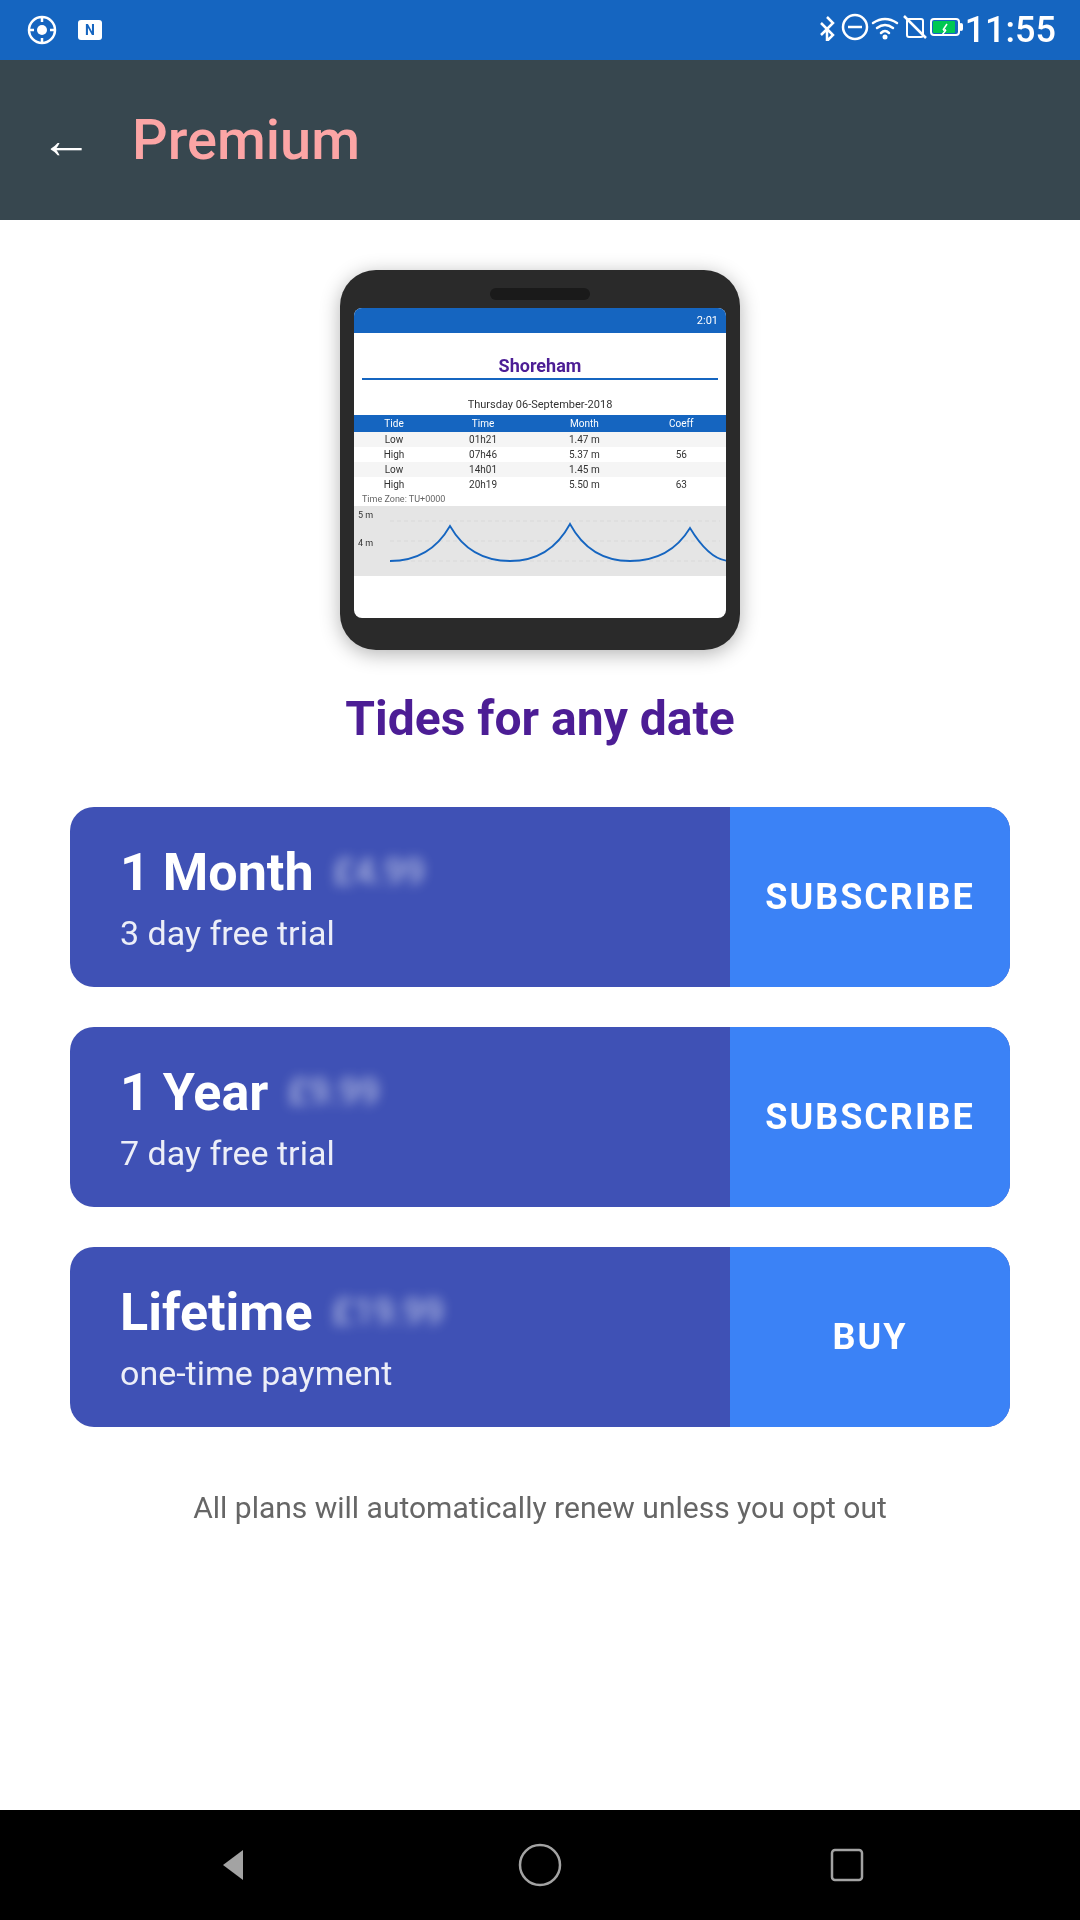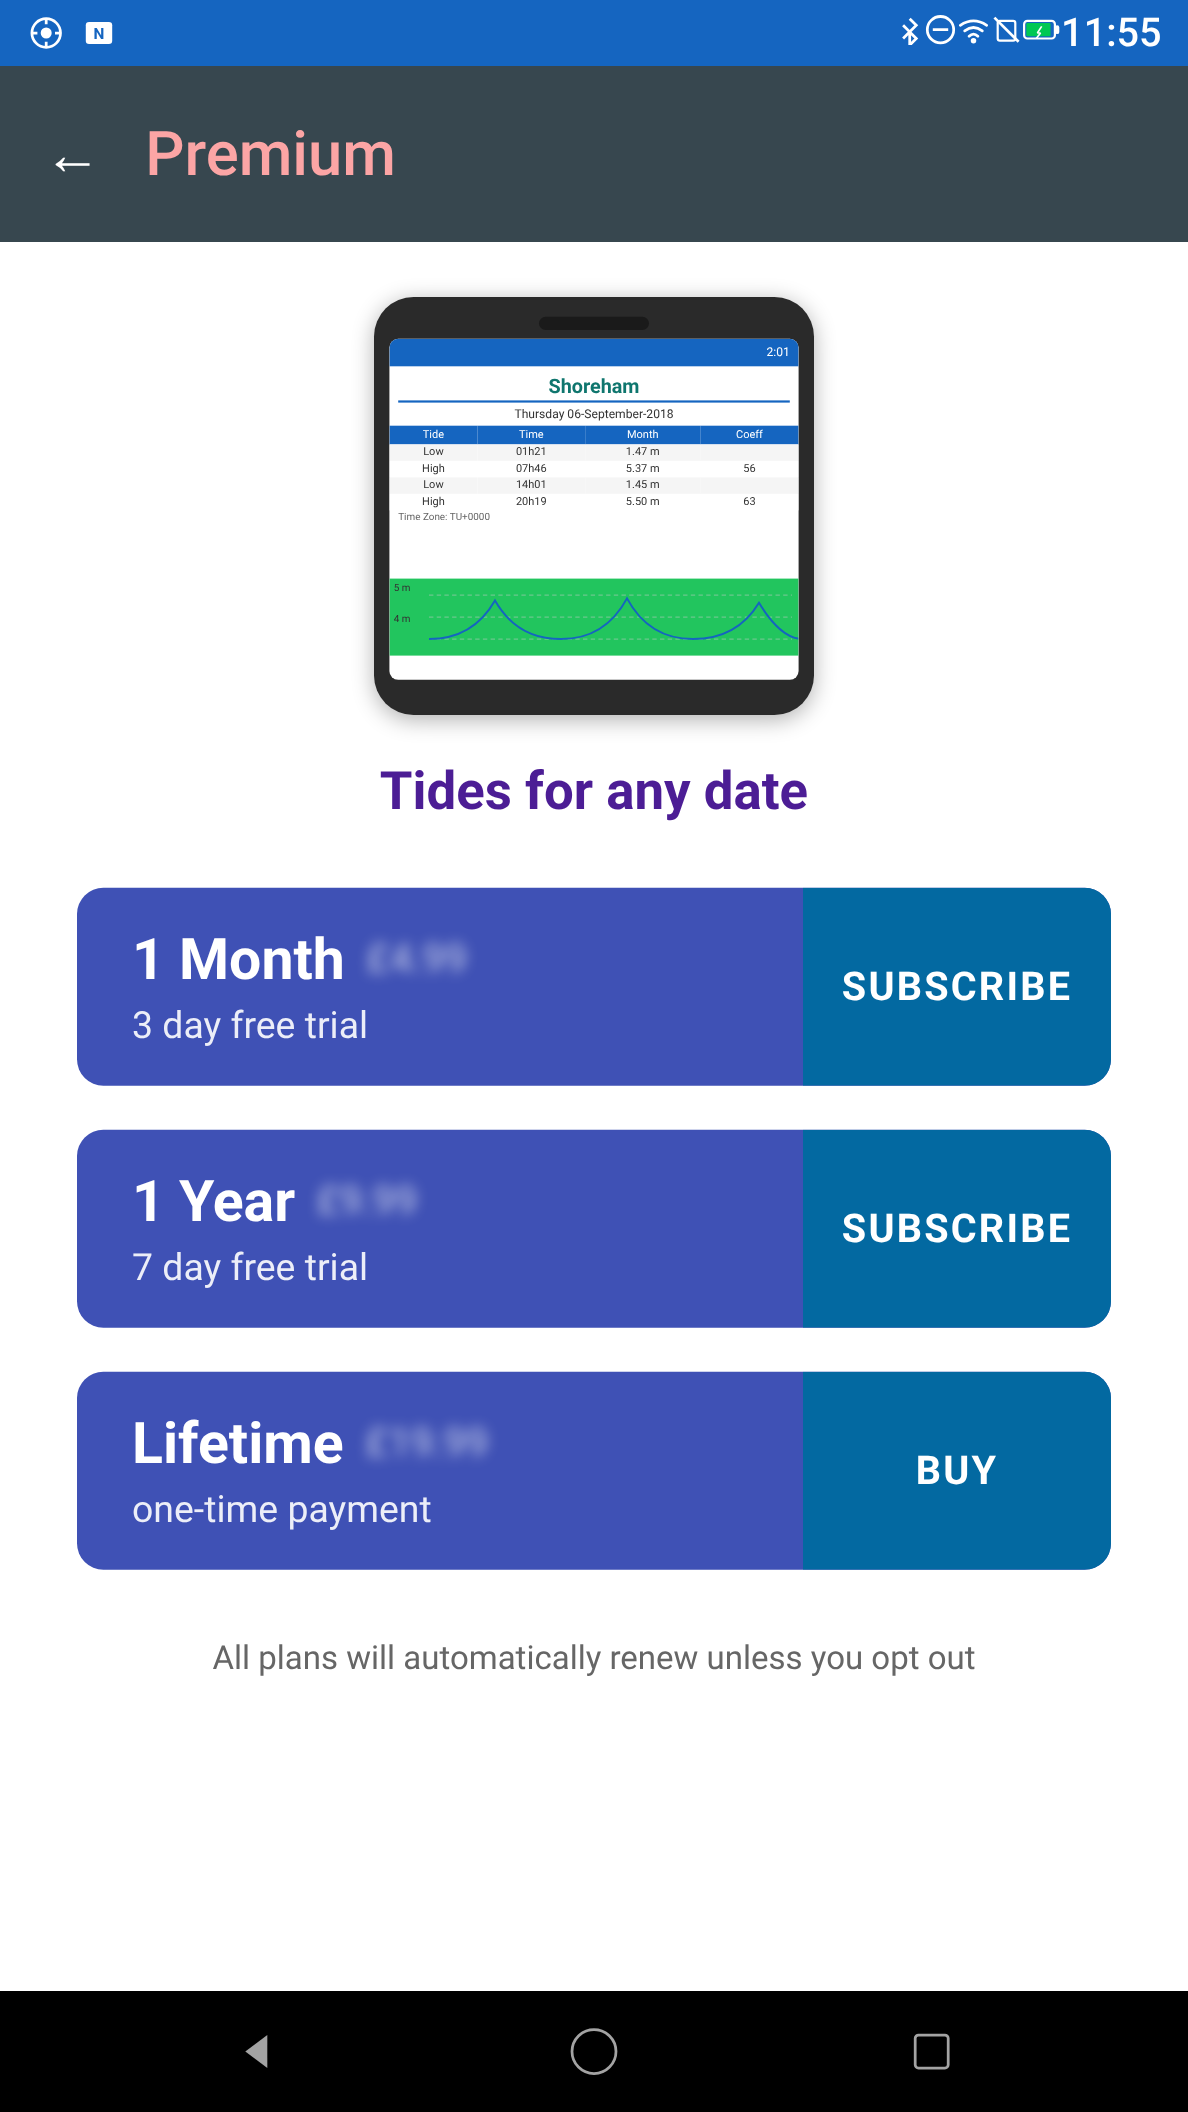--- a/index.html
+++ b/index.html
@@ -108,26 +108,26 @@
       padding-right: 8px;
       gap: 4px;
     }
     .phone-status-icons {
       display: flex;
       gap: 3px;
       align-items: center;
     }
     .tide-title {
       text-align: center;
-      color: #0f766e;
+      color: #4c1d95;
       font-size: 18px;
       font-weight: bold;
       padding: 6px 0 2px;
       border-bottom: 2px solid #1565C0;
-      margin: 2px 8px;
+      margin: 16px 8px;
     }
     .tide-date {
       text-align: center;
       font-size: 11px;
       color: #333;
       padding: 2px 0 4px;
     }
     .tide-table {
       width: 100%;
       border-collapse: collapse;
@@ -153,23 +153,22 @@
       color: #333;
     }
     .tide-timezone {
       font-size: 9px;
       color: #666;
       padding: 2px 8px;
     }
     .tide-chart {
       height: 70px;
       position: relative;
-      background: #22c55e;
+      background: #e5e5e5;
       overflow: hidden;
-      margin-top: 48px;
     }
     .tide-chart-labels {
       position: absolute;
       left: 4px;
       top: 4px;
       font-size: 9px;
       color: #333;
     }
     .tide-chart-label {
       margin-bottom: 18px;
@@ -217,21 +216,21 @@
       color: rgba(255,255,255,0.7);
       font-size: 36px;
       filter: blur(6px);
     }
     .card-trial {
       color: rgba(255,255,255,0.9);
       font-size: 34px;
     }
     .card-right {
       width: 280px;
-      background: #0369a1;
+      background: #3b82f6;
       display: flex;
       align-items: center;
       justify-content: center;
       cursor: pointer;
     }
     .card-action {
       color: white;
       font-size: 36px;
       font-weight: bold;
       letter-spacing: 2px;

